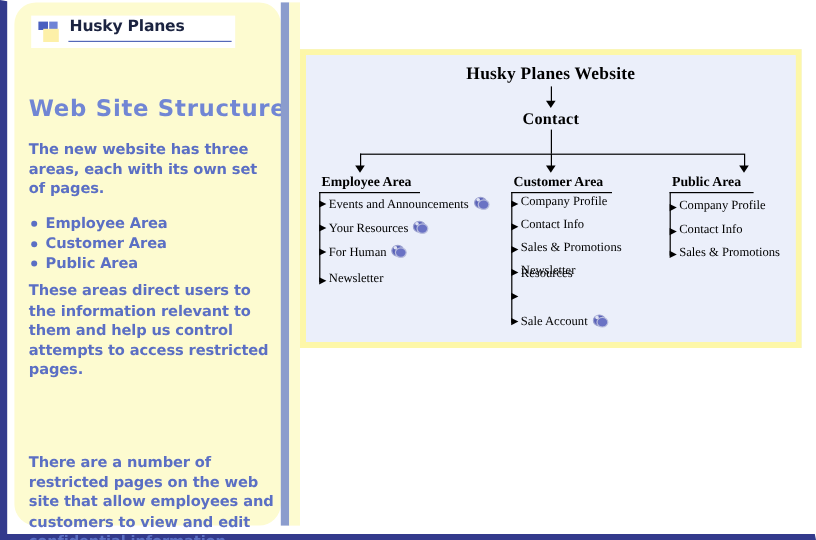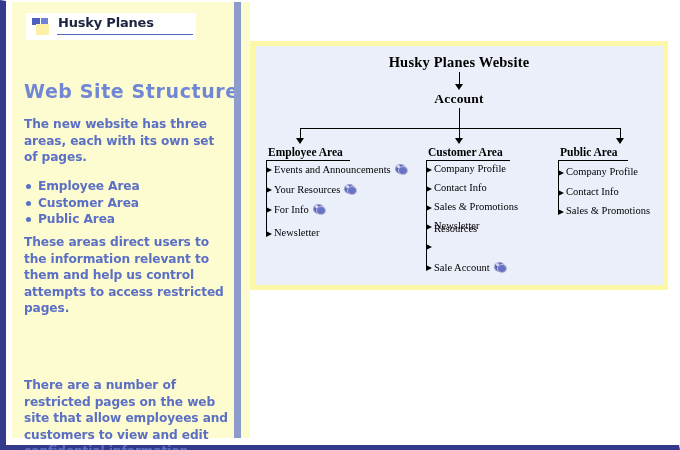--- a/index.html
+++ b/index.html
@@ -30,20 +30,21 @@
 
   
   #sidebar {
     position: absolute;
     left: 6px;
     top: 1px;
     width: 222px;
     height: 436px;
     background: #fdfbd0;
     box-sizing: border-box;
+    border-radius: 18px;
   }
   #sidebar-divider {
     position: absolute;
     left: 228px;
     top: 1px;
     width: 7px;
     height: 436px;
     background: #8b9ccd;
   }
   #sidebar-divider-right {
@@ -318,21 +319,21 @@
   <div id="sidebar-divider-right"></div>
 
   <div id="diagram-panel">
     <div id="diagram-inner">
 
       <div id="dg-root-title" class="dg-title">Husky Planes Website</div>
 
       <div class="line vline" style="left:204px; top:26px; height:13px;"></div>
       <div class="arrowhead" style="left:200px; top:38px;"></div>
 
-      <div id="dg-home-title" class="dg-title">Account</div>
+      <div id="dg-home-title" class="dg-title">Contact</div>
 
       <div class="line vline" style="left:204px; top:62px; height:20px;"></div>
       <div class="line hline" style="left:45px; top:82px; width:320px;"></div>
 
       <div class="line vline" style="left:45px; top:82px; height:12px;"></div>
       <div class="arrowhead" style="left:41px; top:92px;"></div>
 
       <div class="line vline" style="left:204px; top:82px; height:12px;"></div>
       <div class="arrowhead" style="left:200px; top:92px;"></div>
 
@@ -343,21 +344,21 @@
       <div class="col-underline" style="left:11px; top:114px; width:84px;"></div>
       <div class="line vline" style="left:11px; top:114px; height:75px;"></div>
 
       <div class="leaf-arrow" style="left:11px; top:121px;"></div>
       <div class="leaf" style="left:19px; top:117px;"><span>Events and Announcements</span><span class="lock-icon"><span class="ring"></span><span class="ring2"></span><span class="glint"></span></span></div>
 
       <div class="leaf-arrow" style="left:11px; top:141px;"></div>
       <div class="leaf" style="left:19px; top:137px;"><span>Your Resources</span><span class="lock-icon"><span class="ring"></span><span class="ring2"></span><span class="glint"></span></span></div>
 
       <div class="leaf-arrow" style="left:11px; top:161px;"></div>
-      <div class="leaf" style="left:19px; top:157px;"><span>For Info</span><span class="lock-icon"><span class="ring"></span><span class="ring2"></span><span class="glint"></span></span></div>
+      <div class="leaf" style="left:19px; top:157px;"><span>For Human</span><span class="lock-icon"><span class="ring"></span><span class="ring2"></span><span class="glint"></span></span></div>
 
       <div class="leaf-arrow" style="left:11px; top:185px;"></div>
       <div class="leaf" style="left:19px; top:181px;"><span>Newsletter</span></div>
 
       <div class="col-header" style="left:173px; top:100px;">Customer Area</div>
       <div class="col-underline" style="left:171px; top:114px; width:84px;"></div>
       <div class="line vline" style="left:171px; top:114px; height:109px;"></div>
 
       <div class="leaf-arrow" style="left:171px; top:121px;"></div>
       <div class="leaf" style="left:179px; top:117px;"><span>Company Profile</span></div>

